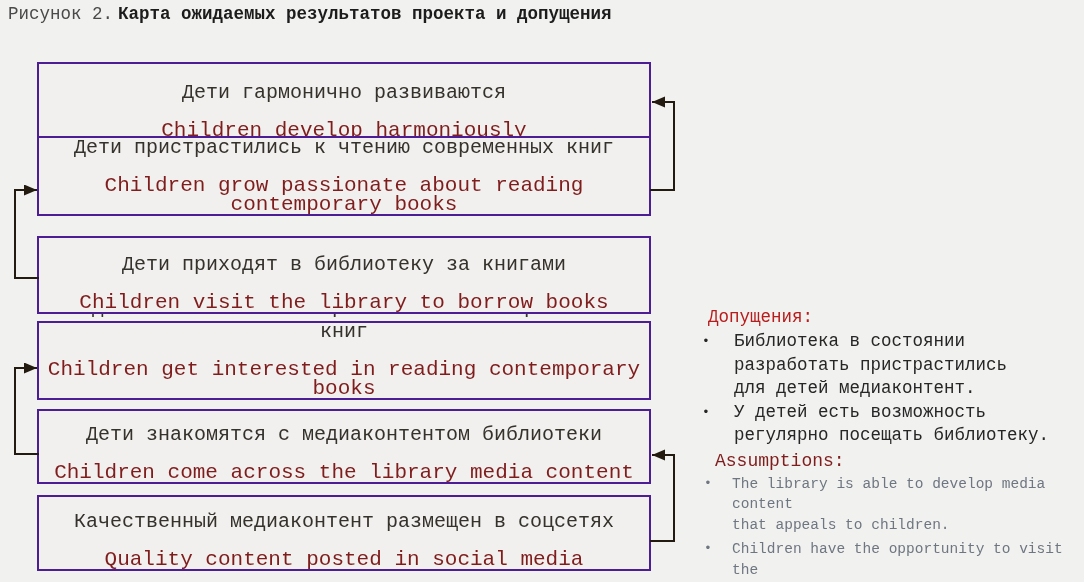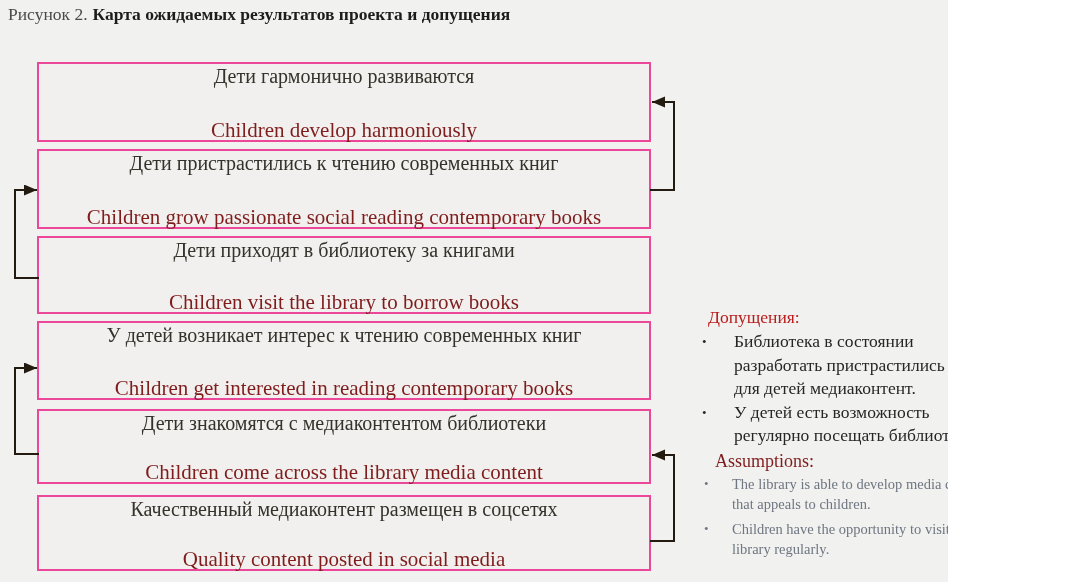--- a/index.html
+++ b/index.html
@@ -1,39 +1,39 @@
 <!DOCTYPE html>
 <html><head>
 <meta charset="utf-8">
 <style>
   html,body { margin:0; padding:0; }
   .page {
-    position:relative; width:948px; height:582px;
+    position:relative; width:1084px; height:582px;
     background:#f1f1ef; overflow:hidden;
-    font-family:Liberation Serif, serif;
+    font-family:Liberation Mono, monospace;
   }
 
   
   .caption { position:absolute; left:8px; top:3px; }
   .cap-line1 { font-size:17.5px; line-height:22px; color:#4a4a4a; }
   .cap-line1 .cap-title { color:#1c1c1c; font-weight:700; margin-left:5px; }
   .cap-line2 { font-size:15px; line-height:19px; color:#4a4a4a; margin-top:3px; }
   .cap-line2 .cap-title { color:#5d6874; font-weight:700; margin-left:13px; }
 
   
   .box {
     position:absolute; left:37px; width:614px; box-sizing:border-box;
-    background:#f1f0ee; border:2px solid #ec4899;
-    display:flex; flex-direction:column; align-items:center; justify-content:space-between;
+    background:#f1f0ee; border:2px solid #4c1d95;
+    display:flex; flex-direction:column; align-items:center; justify-content:flex-end;
     text-align:center;
   }
   .box .ru { font-size:20px; line-height:24px; color:#35312b; }
   .box .en { font-size:21px; line-height:19px; color:#7f1d1d; margin-top:16px; }
   .b1 { top:62px;  height:80px; }
-  .b2 { top:149px; height:80px; }
+  .b2 { top:136px; height:80px; }
   .b3 { top:236px; height:78px; }
   .b4 { top:321px; height:79px; }
   .b5 { top:409px; height:75px; }
   .b6 { top:495px; height:76px; }
 
   
   .connectors { position:absolute; left:0; top:0; width:1084px; height:582px; pointer-events:none; }
   .connectors path.link { fill:none; stroke:#231a10; stroke-width:2; }
 
   
@@ -56,21 +56,21 @@
       <span class="cap-prefix">Рисунок 2.</span><span class="cap-title">Карта ожидаемых результатов проекта и допущения</span>
     </div>
   </div>
 
   <div class="box b1">
     <div class="ru">Дети гармонично развиваются</div>
     <div class="en">Children develop harmoniously</div>
   </div>
   <div class="box b2">
     <div class="ru">Дети пристрастились к чтению современных книг</div>
-    <div class="en">Children grow passionate social reading contemporary books</div>
+    <div class="en">Children grow passionate about reading contemporary books</div>
   </div>
   <div class="box b4">
     <div class="ru">У детей возникает интерес к чтению современных книг</div>
     <div class="en">Children get interested in reading contemporary books</div>
   </div>
   <div class="box b3">
     <div class="ru">Дети приходят в библиотеку за книгами</div>
     <div class="en">Children visit the library to borrow books</div>
   </div>
   <div class="box b5">

